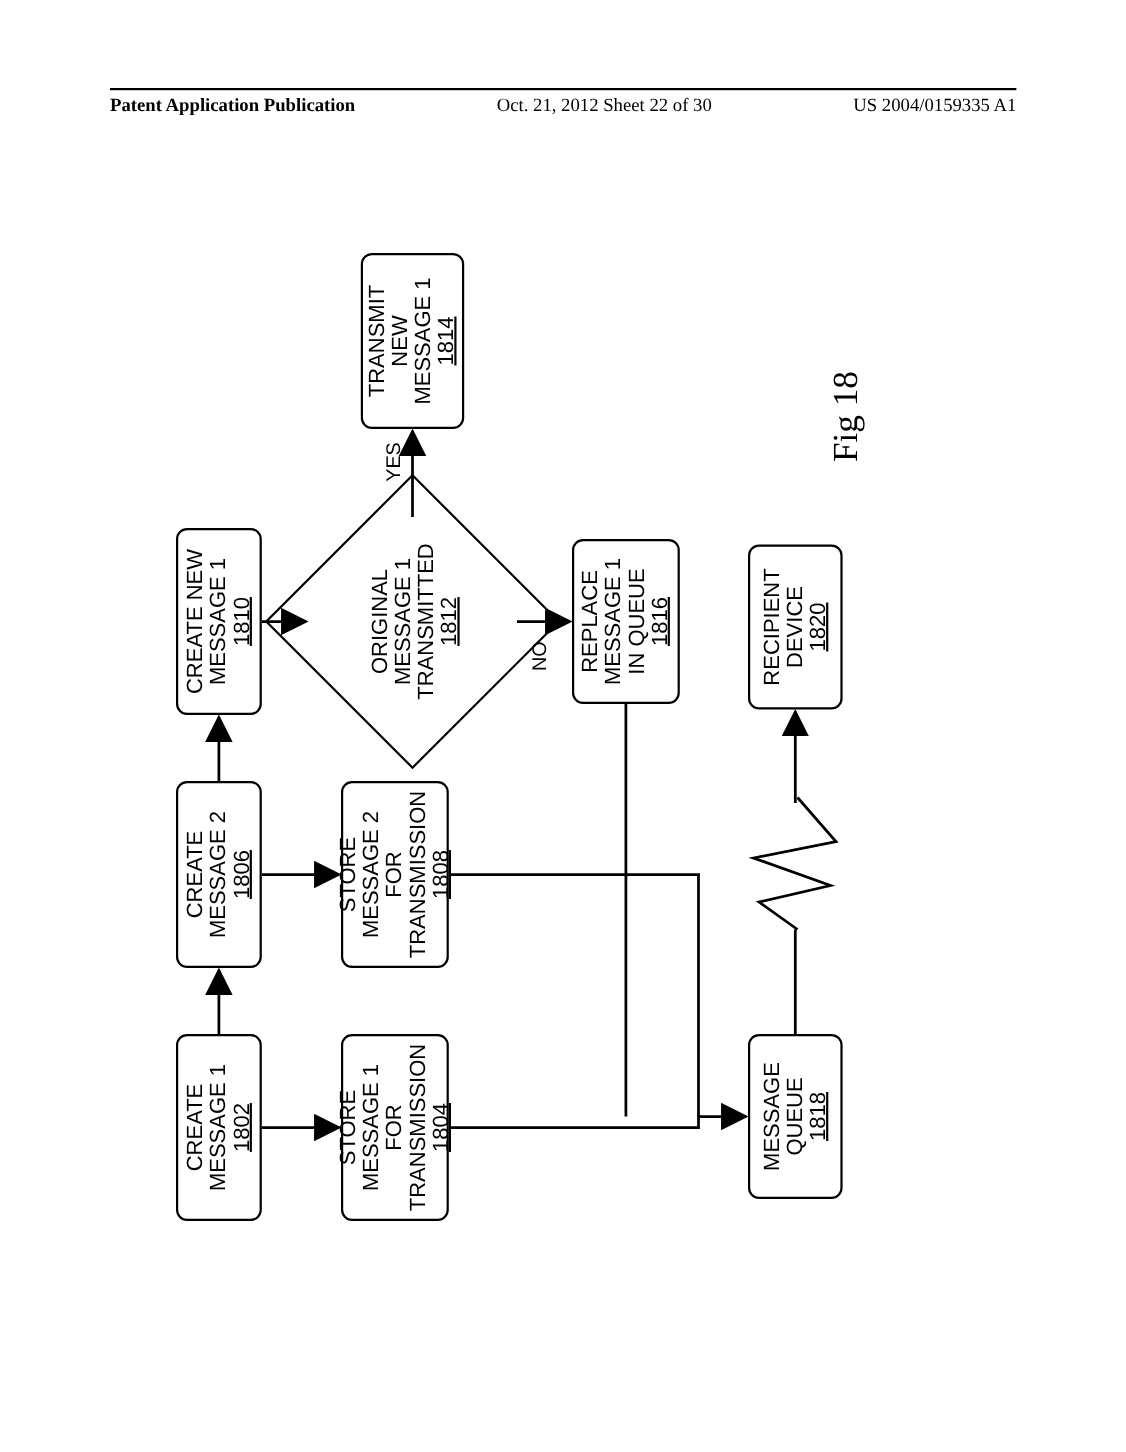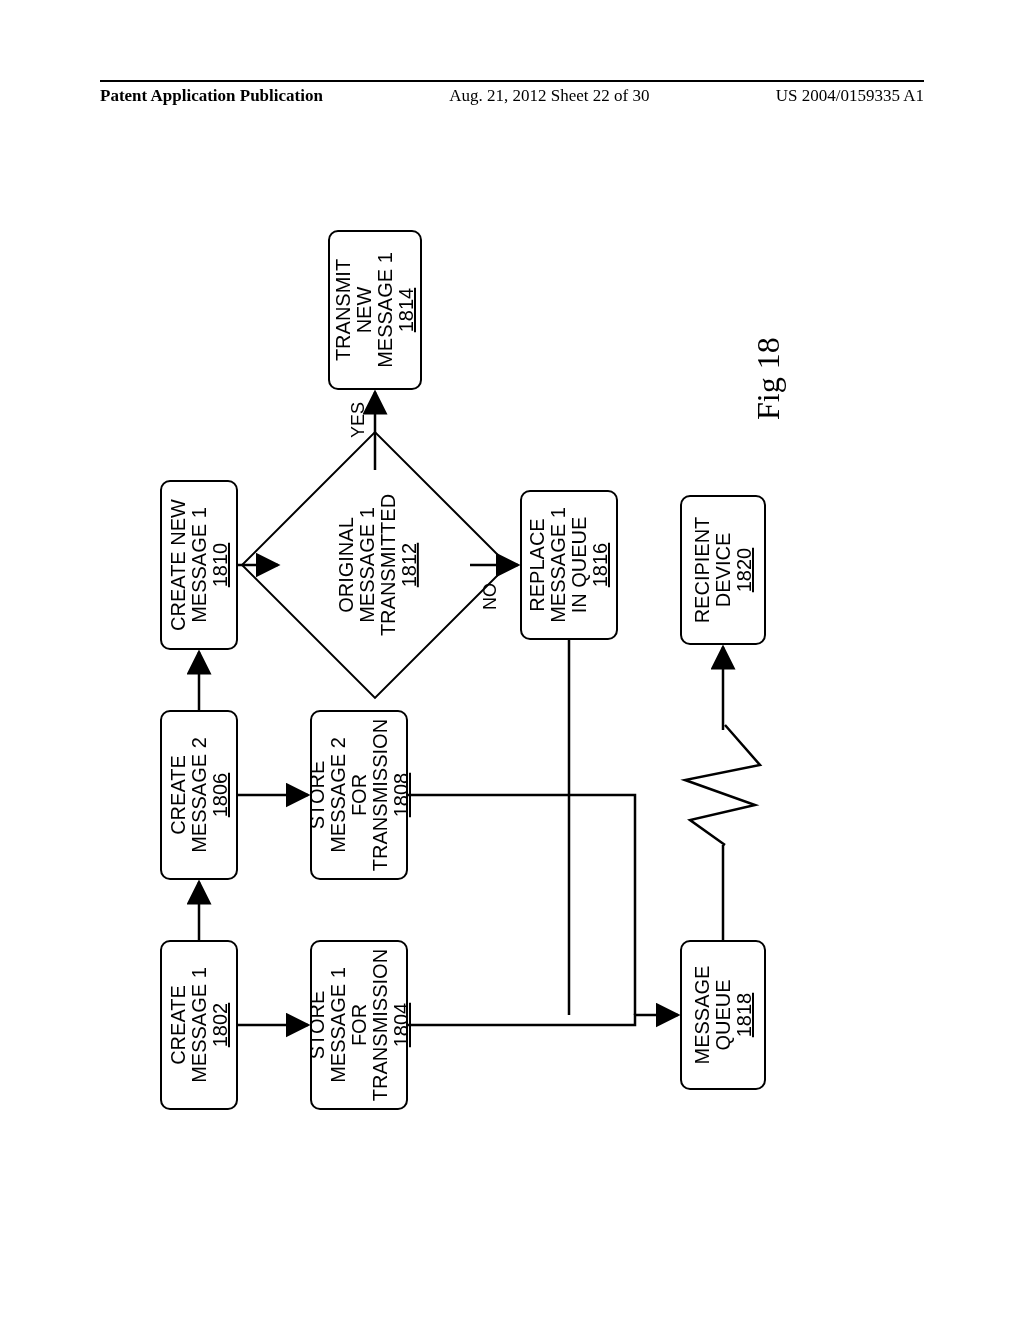--- a/index.html
+++ b/index.html
@@ -70,21 +70,21 @@
 
 </style>
 </head>
 <body>
 
 <div class="page">
   <div class="header">
     <div class="header-line"></div>
     <div class="header-text">
       <span>Patent Application Publication</span>
-      <span>Aug. 21, 2012  Sheet 22 of 30</span>
+      <span>Oct. 21, 2012  Sheet 22 of 30</span>
       <span>US 2004/0159335 A1</span>
     </div>
   </div>
 
   <div class="figure-area">
     <div class="flowchart">
 
       <div class="box" style="left:0px; top:0px; width:170px; height:78px;">
         <div>CREATE</div>
         <div>MESSAGE 1</div>

